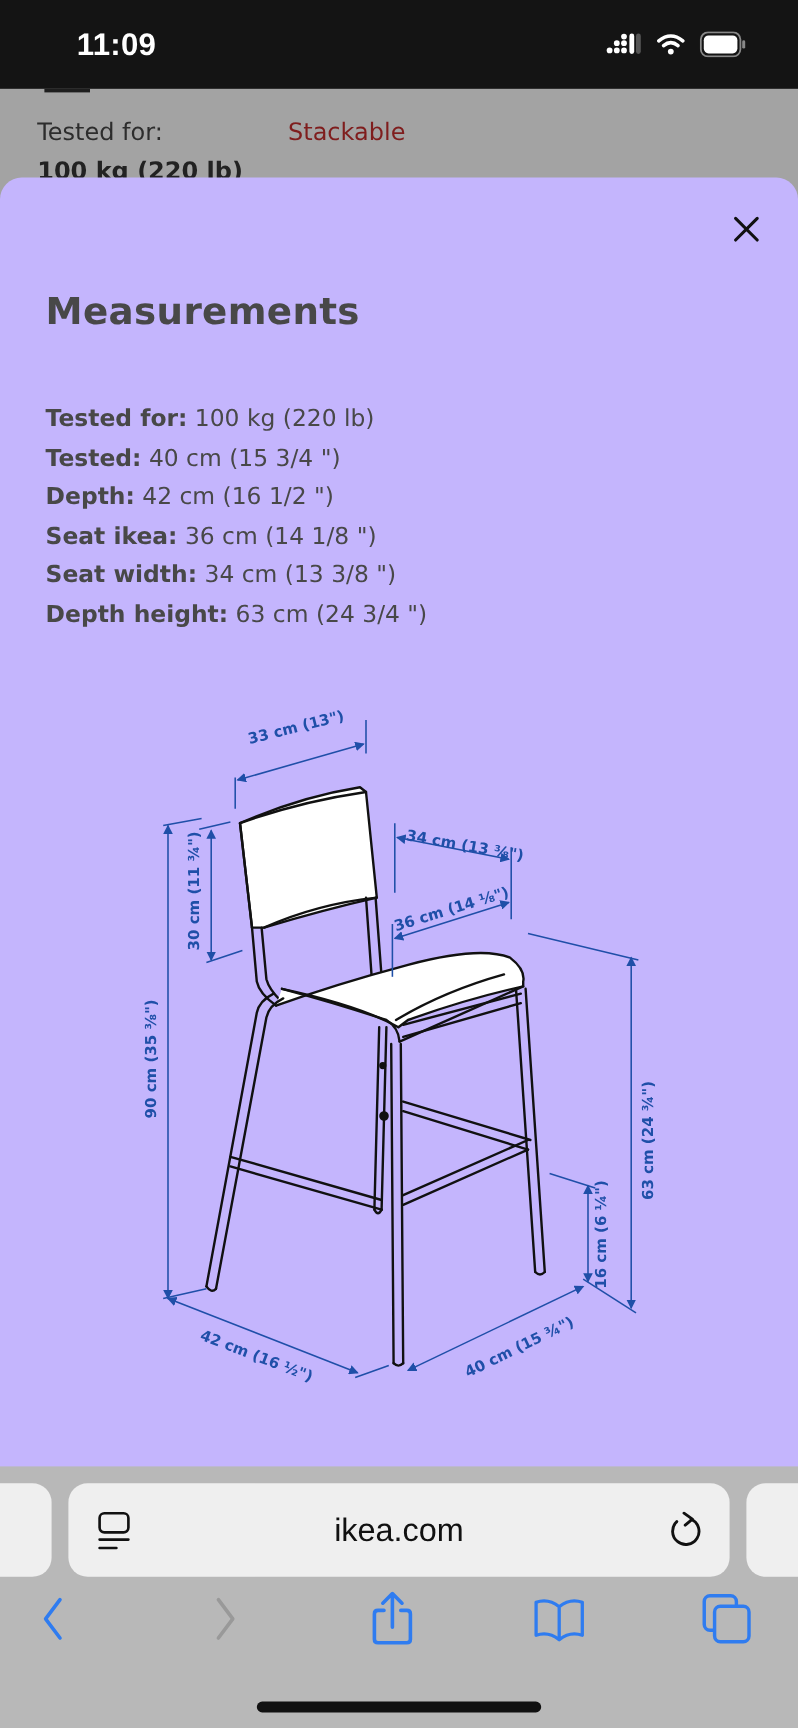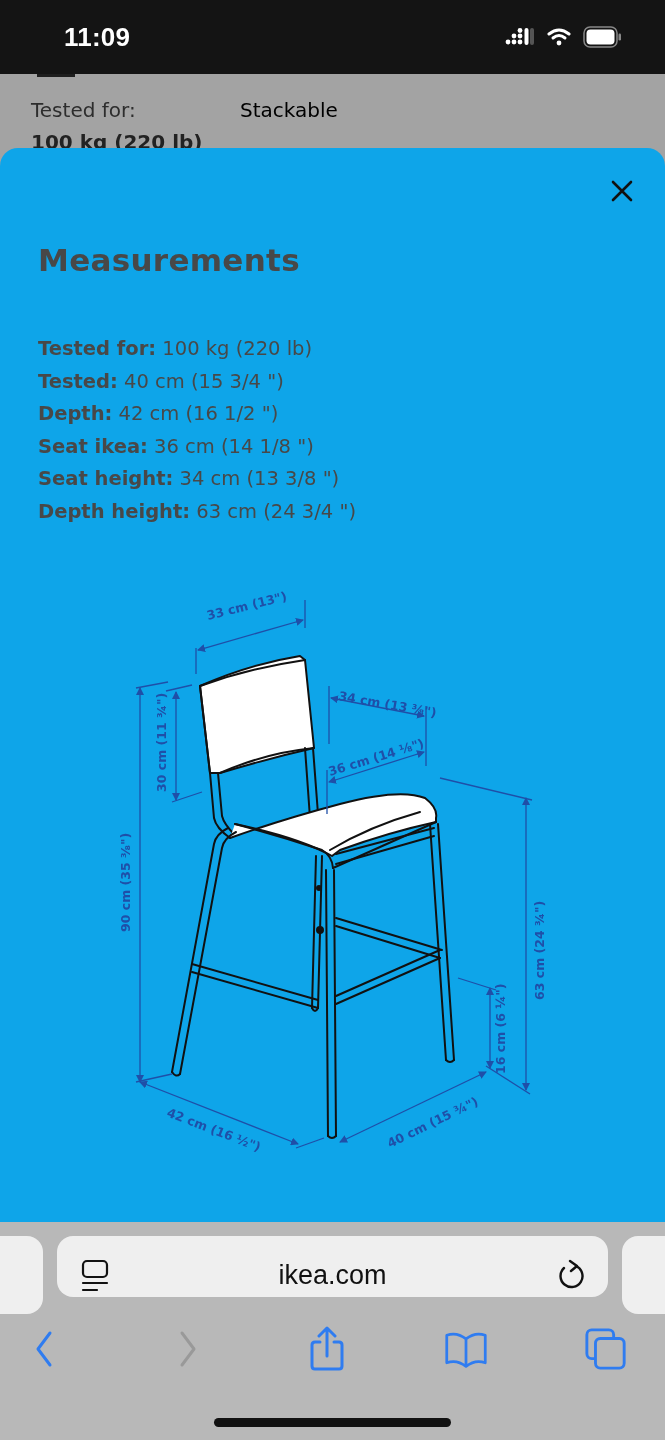--- a/index.html
+++ b/index.html
@@ -8,40 +8,40 @@
 
   
   .status-bar { position: absolute; left: 0; top: 0; width: 665px; height: 74px; background: #141414; color: #fff; text-align: center; }
   .status-time { position: absolute; left: 64px; top: 22px; font-size: 26px; font-weight: 600; letter-spacing: 0.2px; font-family: "Liberation Sans", sans-serif; }
   .status-icons { position: absolute; right: 42px; top: 26px; display: flex; align-items: center; gap: 12px; }
 
   
   .backdrop { position: absolute; left: 0; top: 74px; width: 665px; height: 1148px; background: #a3a3a3; }
   .bd-tab { position: absolute; left: 37px; top: 0; width: 38px; height: 3px; background: #1e1e1e; }
   .bd-label1 { position: absolute; left: 31px; top: 24px; font-size: 20px; color: #2d2d2d; }
-  .bd-label2 { position: absolute; left: 240px; top: 24px; font-size: 20px; color: #000000; }
+  .bd-label2 { position: absolute; left: 240px; top: 24px; font-size: 20px; color: #7f1d1d; }
   .bd-value1 { position: absolute; left: 31px; top: 56px; font-size: 20px; font-weight: bold; color: #222; }
 
   
-  .sheet { position: absolute; left: 0; top: 148px; width: 665px; height: 1254px; background: #0ea5e9; border-radius: 18px 18px 0 0; }
+  .sheet { position: absolute; left: 0; top: 148px; width: 665px; height: 1254px; background: #c4b5fd; border-radius: 18px 18px 0 0; }
   .close-btn { position: absolute; right: 28px; top: 28px; width: 30px; height: 30px; display: flex; align-items: center; justify-content: center; cursor: pointer; }
   .sheet-title { position: absolute; left: 38px; top: 94px; font-size: 31px; font-weight: bold; color: #484848; letter-spacing: 0.3px; }
   .spec-list { position: absolute; left: 38px; top: 162px; list-style: none; margin-top: 23px; }
   .spec-item { font-size: 19.5px; line-height: 32.6px; color: #484848; white-space: nowrap; }
   .spec-key { font-weight: bold; color: #484848; }
   .spec-val { color: #484848; }
 
   .diagram { position: absolute; left: 100px; top: 440px; width: 530px; height: 580px; }
   .diagram svg text { font-family: "DejaVu Sans", sans-serif; font-weight: bold; font-size: 12.5px; fill: #1f4fa8; }
 
   
   .browser-bar { position: absolute; left: 0; top: 1222px; width: 665px; height: 218px; background: #b8b8b8; }
   .side-pill-left { position: absolute; left: -10px; top: 14px; width: 53px; height: 78px; background: #efefef; border-radius: 0 16px 16px 0; }
   .side-pill-right { position: absolute; right: -10px; top: 14px; width: 53px; height: 78px; background: #efefef; border-radius: 16px 0 0 16px; }
-  .url-pill { position: absolute; left: 57px; top: 14px; width: 551px; height: 61px; background: #efefef; border-radius: 16px; }
+  .url-pill { position: absolute; left: 57px; top: 14px; width: 551px; height: 78px; background: #efefef; border-radius: 16px; }
   .url-text { position: absolute; left: 0; right: 0; top: 24px; text-align: center; font-size: 27px; color: #111; font-family: "Liberation Sans", sans-serif; }
   .reader-btn { position: absolute; left: 22px; top: 22px; width: 32px; height: 36px; cursor: pointer; }
   .reload-btn { position: absolute; right: 20px; top: 22px; width: 34px; height: 36px; cursor: pointer; }
   .toolbar { position: absolute; left: 0; top: 104px; width: 665px; height: 50px; }
   .tb-btn { position: absolute; top: 0; width: 44px; height: 46px; display: flex; align-items: center; justify-content: center; cursor: pointer; }
   .home-indicator { position: absolute; left: 214px; top: 1418px; width: 237px; height: 9px; border-radius: 5px; background: #111; }
 </style>
 </head>
 <body>
 
@@ -90,21 +90,21 @@
       <path d="M2 2 L20 20 M20 2 L2 20" stroke="#111" stroke-width="2.6" stroke-linecap="round"></path>
     </svg>
   </div>
   <h2 class="sheet-title">Measurements</h2>
 
   <ul class="spec-list">
     <li class="spec-item"><span class="spec-key">Tested for:</span> <span class="spec-val">100 kg (220 lb)</span></li>
     <li class="spec-item"><span class="spec-key">Tested:</span> <span class="spec-val">40 cm (15 3/4 ")</span></li>
     <li class="spec-item"><span class="spec-key">Depth:</span> <span class="spec-val">42 cm (16 1/2 ")</span></li>
     <li class="spec-item"><span class="spec-key">Seat ikea:</span> <span class="spec-val">36 cm (14 1/8 ")</span></li>
-    <li class="spec-item"><span class="spec-key">Seat height:</span> <span class="spec-val">34 cm (13 3/8 ")</span></li>
+    <li class="spec-item"><span class="spec-key">Seat width:</span> <span class="spec-val">34 cm (13 3/8 ")</span></li>
     <li class="spec-item"><span class="spec-key">Depth height:</span> <span class="spec-val">63 cm (24 3/4 ")</span></li>
   </ul>
 
   <div class="diagram">
     <svg width="530" height="580" viewBox="0 0 530 580">
       <defs>
         <marker id="arr" markerWidth="8" markerHeight="8" refX="7" refY="4" orient="auto" markerUnits="userSpaceOnUse">
           <path d="M0 0 L8 4 L0 8 Z" fill="#1f4fa8"></path>
         </marker>
         <marker id="arrs" markerWidth="8" markerHeight="8" refX="1" refY="4" orient="auto" markerUnits="userSpaceOnUse">

